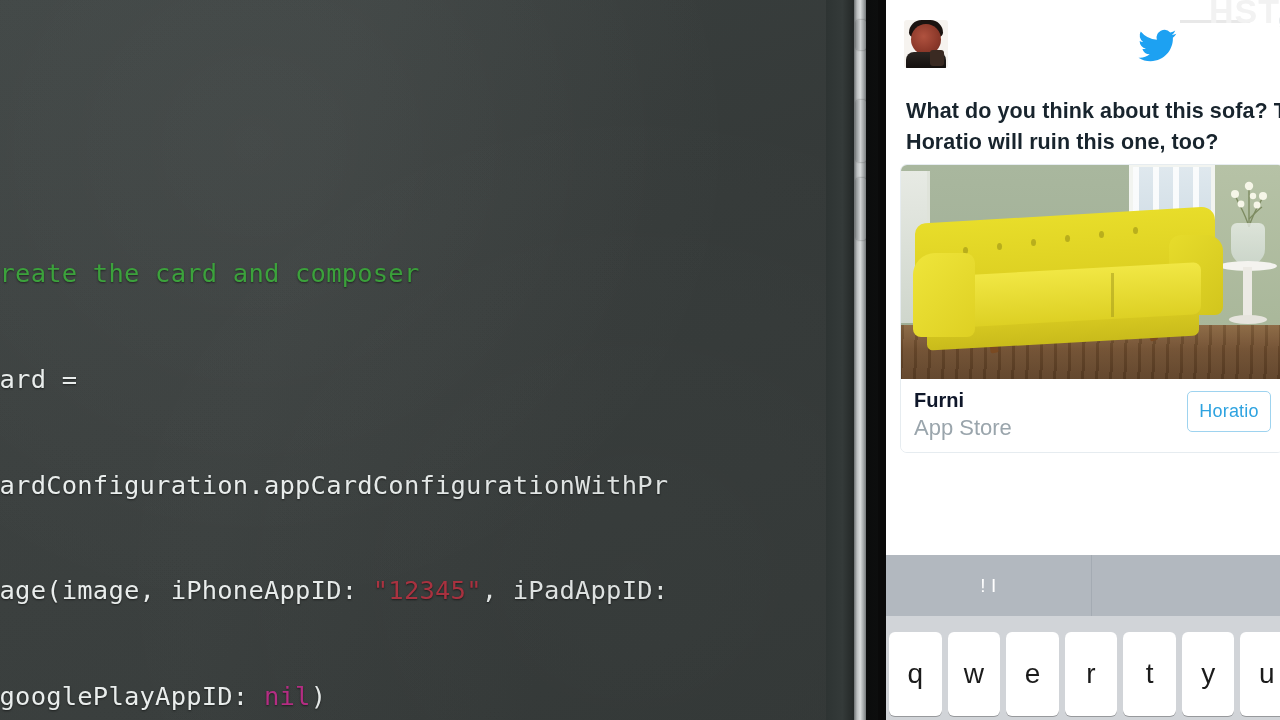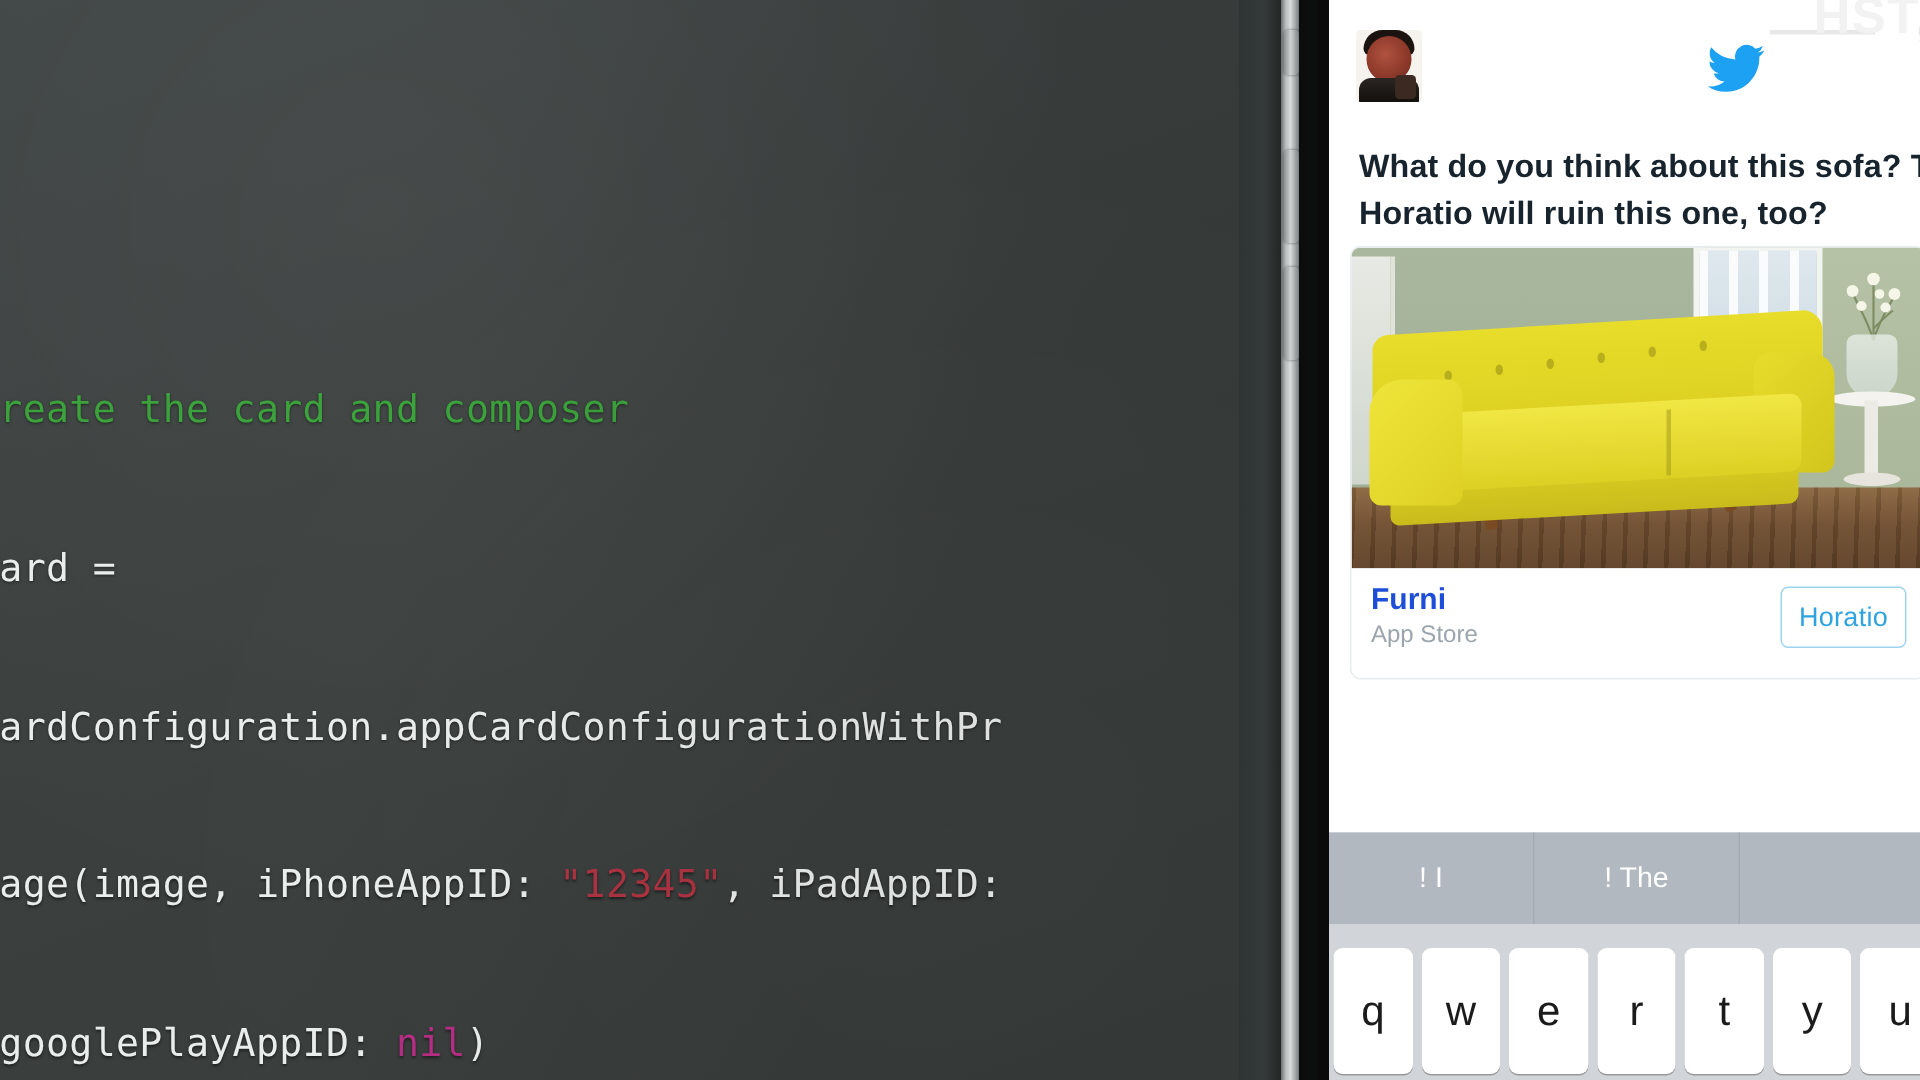--- a/index.html
+++ b/index.html
@@ -114,24 +114,24 @@
 
   
   #app-card{
     position:absolute;left:14px;top:164px;width:382px;height:287px;
     background:#fff;border:1px solid #e6ecf0;border-radius:7px;overflow:hidden;
     box-shadow:0 0 0 0 rgba(0,0,0,0);
   }
   #card-photo{position:absolute;left:0;top:0;width:100%;height:214px;overflow:hidden;}
   #card-meta{position:absolute;left:0;top:214px;width:100%;height:73px;background:#fff;}
   #app-title{
-    position:absolute;left:13px;top:10px;font-size:20px;font-weight:700;color:#1d4ed8;
+    position:absolute;left:13px;top:10px;font-size:20px;font-weight:700;color:#0f172a;
   }
   #app-sub{
-    position:absolute;left:13px;top:36px;font-size:16px;color:#9aa5ac;
+    position:absolute;left:13px;top:36px;font-size:22px;color:#9aa5ac;
   }
   #install-btn{
     position:absolute;right:12px;top:12px;width:82px;height:39px;
     border:1px solid #9ed3ef;border-radius:5px;background:#fff;
     color:#2ea3e0;font-size:18px;line-height:39px;text-align:center;
     letter-spacing:.2px;
   }
 
   
   .ph{position:absolute;}
@@ -318,21 +318,20 @@
             <div id="app-title">Furni</div>
             <div id="app-sub">App Store</div>
             <div id="install-btn">Horatio</div>
           </div>
         </div>
       </div>
 
       <div id="kb">
         <div id="suggest">
           <div class="sug">! I</div>
-          <div class="sug">! The</div>
           <div class="sug"></div>
         </div>
         <div id="keyrow">
           <div class="key">q</div>
           <div class="key">w</div>
           <div class="key">e</div>
           <div class="key">r</div>
           <div class="key">t</div>
           <div class="key">y</div>
           <div class="key">u</div>

